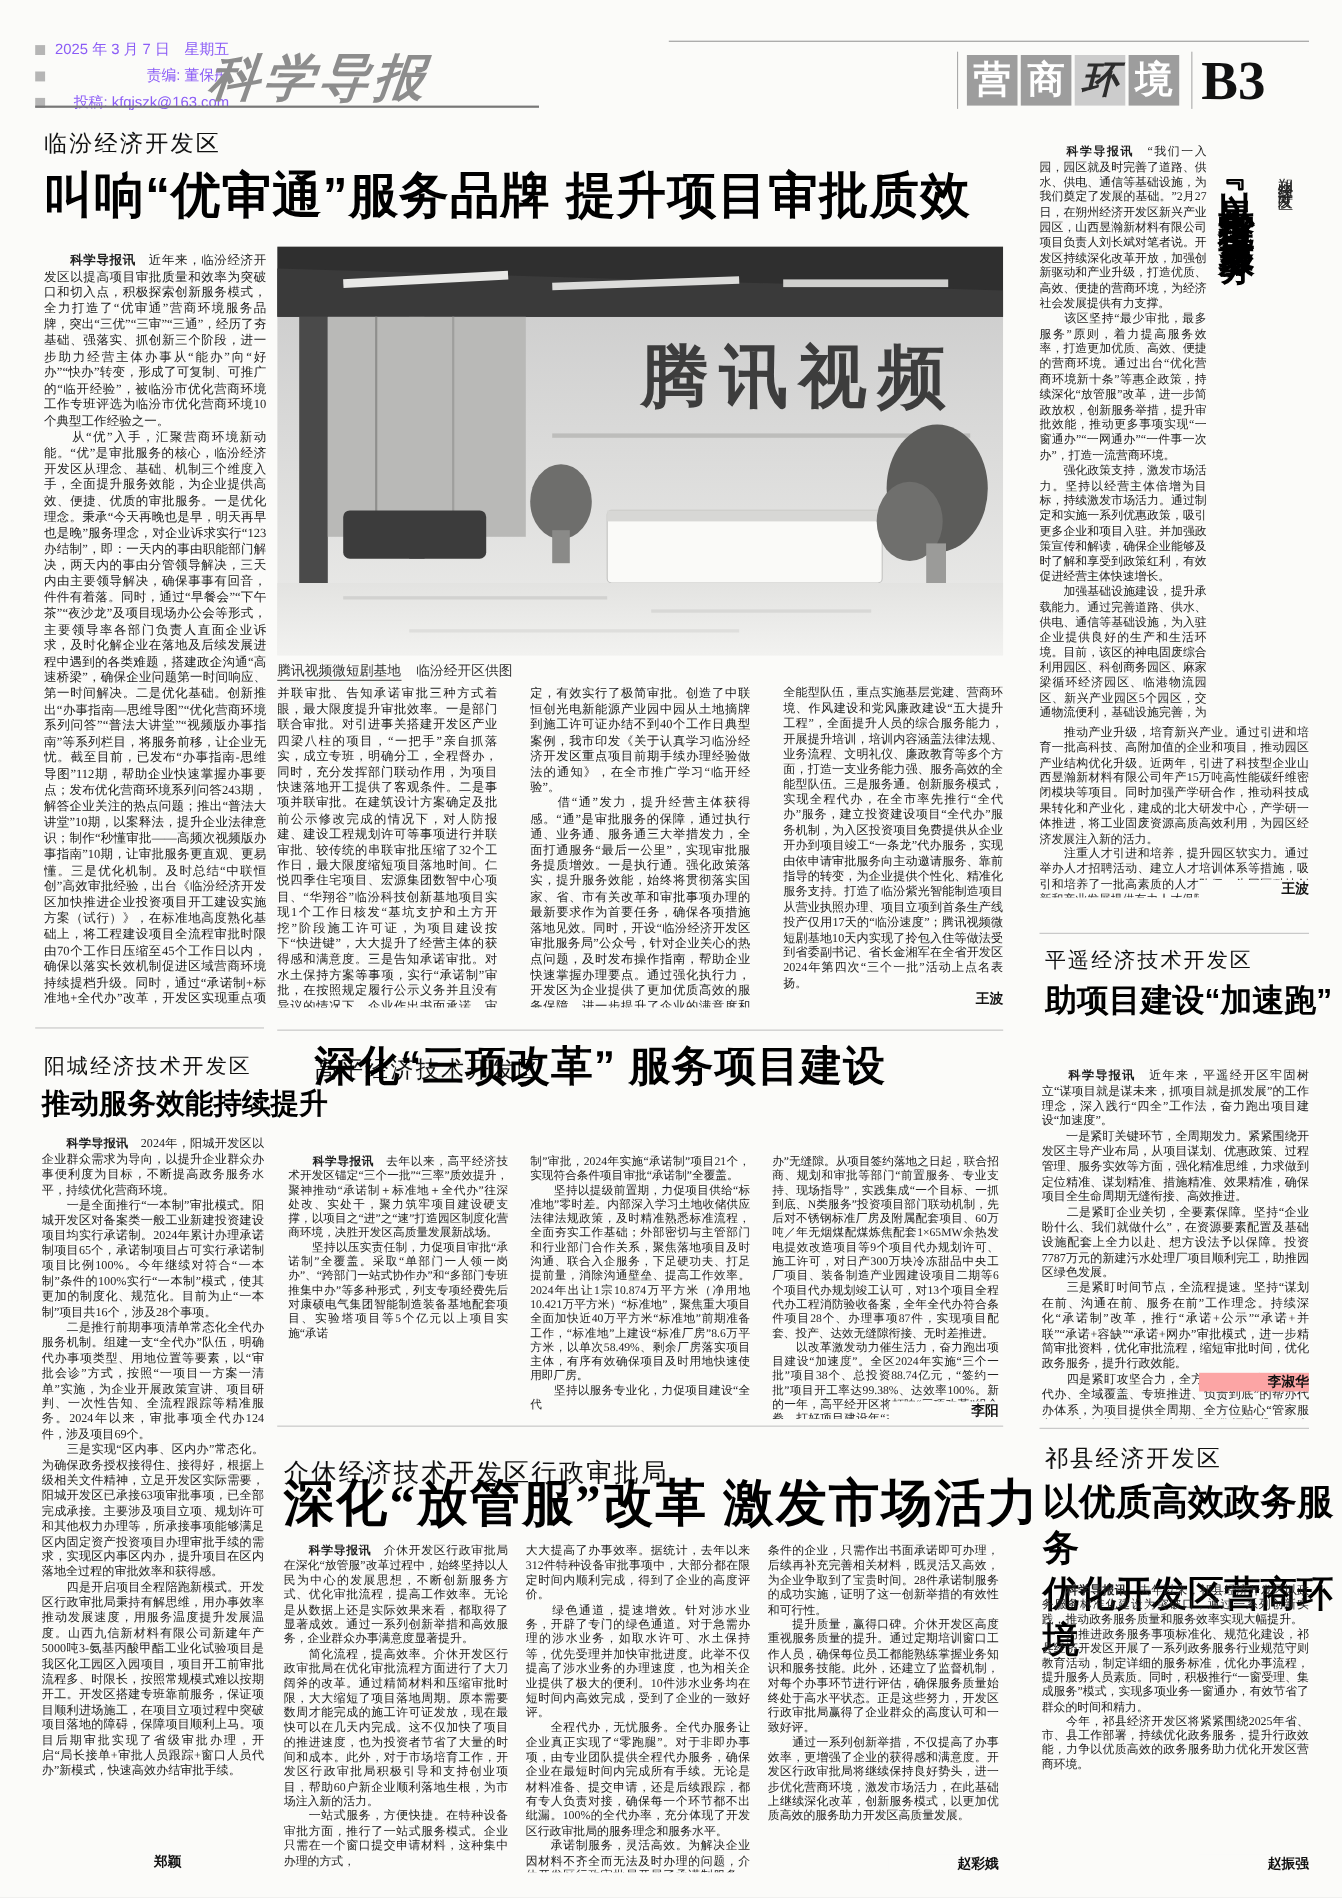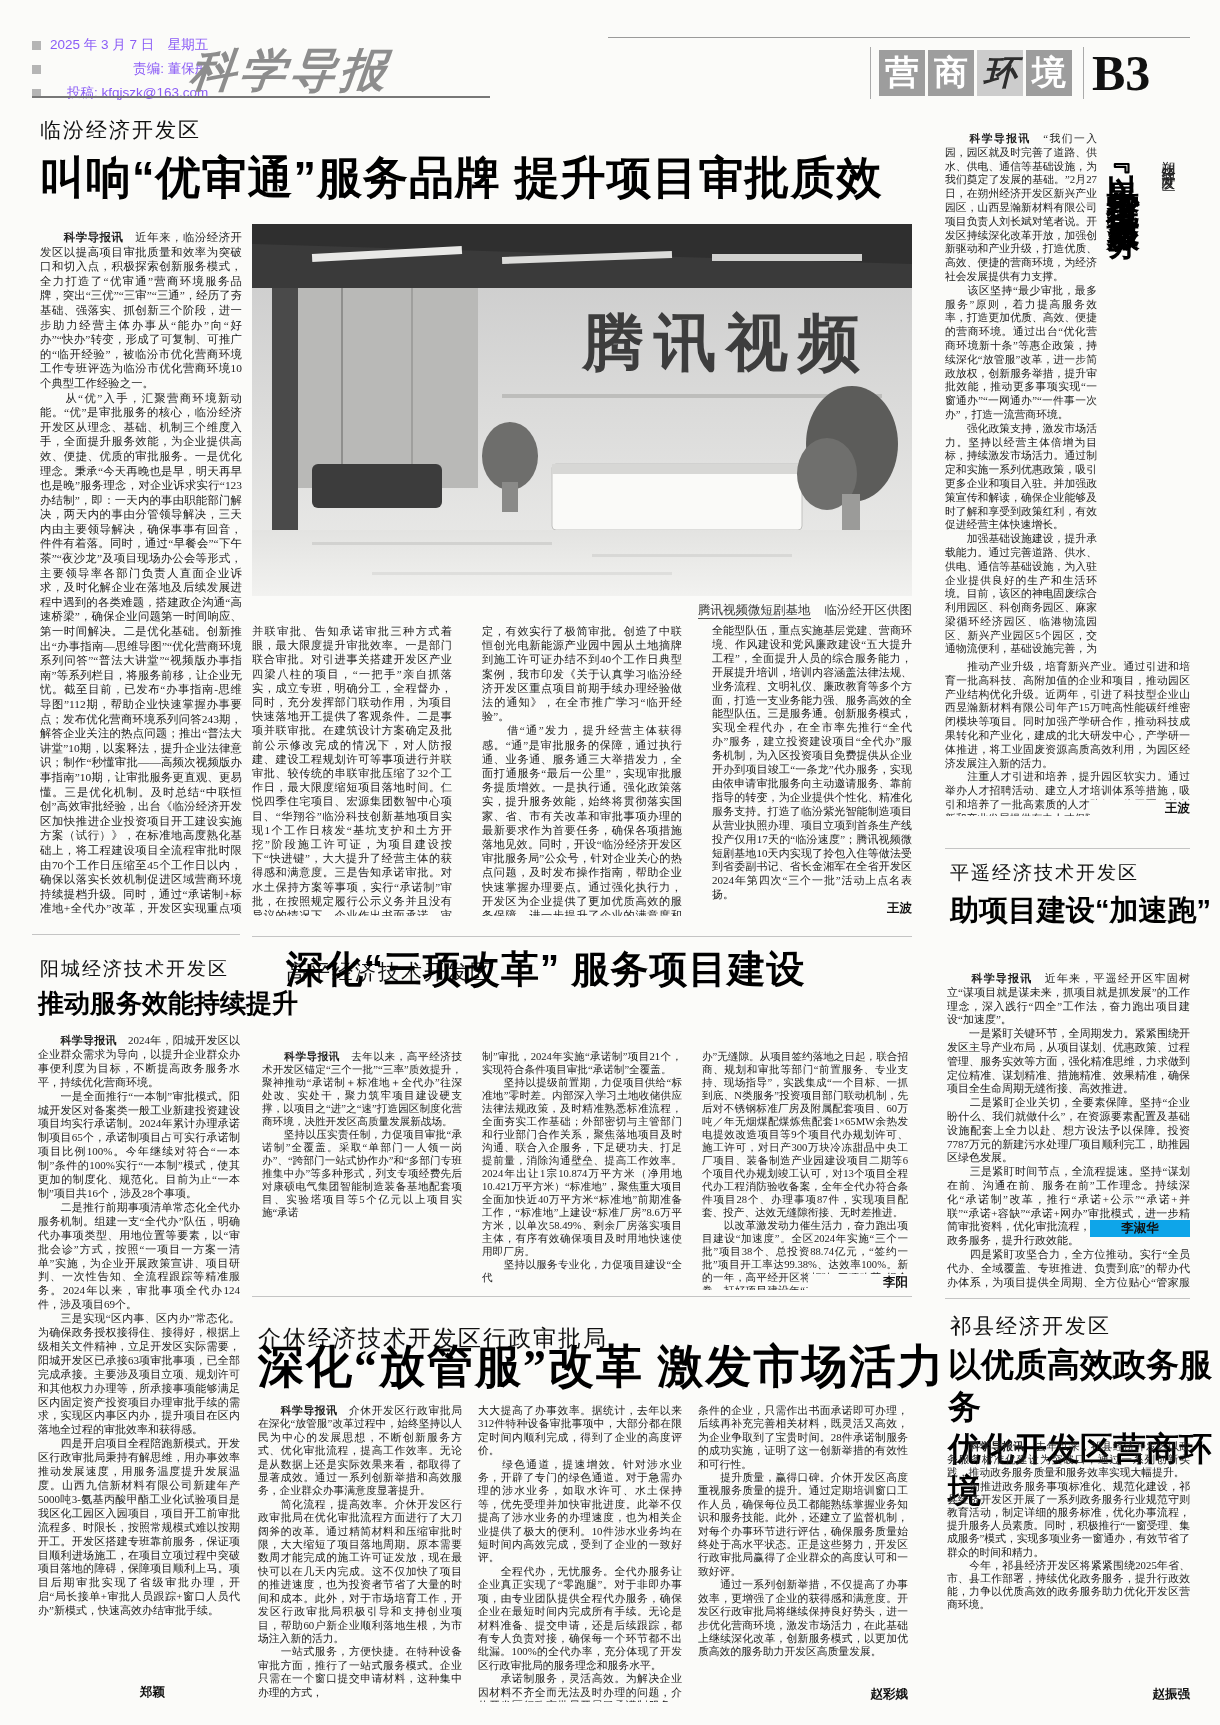--- a/index.html
+++ b/index.html
@@ -26,21 +26,21 @@
   .headline.serif{font-family:"Liberation Serif",serif;}
   .bodycol{text-align:justify;overflow:hidden;color:#222;}
   .bodycol p{margin:0;}
   .lead-tag{font-weight:bold;font-family:"Liberation Sans",sans-serif;}
   .byline{font-weight:bold;font-family:"Liberation Sans",sans-serif;font-size:12.5px;color:#111;}
   .divider{background:#c4c4c4;height:1px;}
   .vert-head{writing-mode:vertical-rl;text-orientation:upright;font-weight:bold;
              font-family:"Liberation Serif",serif;color:#000;letter-spacing:4px;}
   .vert-kick{writing-mode:vertical-rl;text-orientation:upright;
              font-family:"Liberation Sans",sans-serif;color:#222;letter-spacing:3px;}
-  .caption{font-size:12.5px;color:#333;text-align:right;font-family:"Liberation Sans",sans-serif;}
+  .caption{font-size:12.5px;color:#333;font-family:"Liberation Sans",sans-serif;}
   .caption .place{border-bottom:1px solid #555;padding-bottom:1px;}
   .caption .credit{margin-left:14px;}
 </style>
 </head>
 <body>
 
 <div id="page">
 
   <div class="abs" style="left:32px;top:36px;">
     <div class="hdr-row">
@@ -152,21 +152,21 @@
   <div class="abs headline" style="left:950px;top:892px;font-size:29px;line-height:36px;">
     <div>助项目建设“加速跑”</div>
   </div>
   <div class="abs bodycol" style="left:947px;top:972px;width:243px;height:318px;font-size:11px;line-height:13.8px;">
       <p>　　<span class="lead-tag">科学导报讯</span>　近年来，平遥经开区牢固树立“谋项目就是谋未来，抓项目就是抓发展”的工作理念，深入践行“四全”工作法，奋力跑出项目建设“加速度”。</p>
       <p>　　一是紧盯关键环节，全周期发力。紧紧围绕开发区主导产业布局，从项目谋划、优惠政策、过程管理、服务实效等方面，强化精准思维，力求做到定位精准、谋划精准、措施精准、效果精准，确保项目全生命周期无缝衔接、高效推进。</p>
       <p>　　二是紧盯企业关切，全要素保障。坚持“企业盼什么、我们就做什么”，在资源要素配置及基础设施配套上全力以赴、想方设法予以保障。投资7787万元的新建污水处理厂项目顺利完工，助推园区绿色发展。</p>
       <p>　　三是紧盯时间节点，全流程提速。坚持“谋划在前、沟通在前、服务在前”工作理念。持续深化“承诺制”改革，推行“承诺+公示”“承诺+并联”“承诺+容缺”“承诺+网办”审批模式，进一步精简审批资料，优化审批流程，缩短审批时间，优化政务服务，提升行政效能。</p>
       <p>　　四是紧盯攻坚合力，全方位推动。实行“全员代办、全域覆盖、专班推进、负责到底”的帮办代办体系，为项目提供全周期、全方位贴心“管家服务”，变企业跑腿为代办跑腿、数据跑腿，在企业“急难愁盼”上下足“绣花功夫”，让企业放心投资、舒心发展。</p>
     </div>
-  <div class="abs byline" style="left:1090px;top:1220px;width:100px;text-align:center;background:#0ea5e9;">李淑华</div>
+  <div class="abs byline" style="left:1090px;top:1248px;width:100px;text-align:right;background:#fca5a5;">李淑华</div>
   <div class="abs divider" style="left:945px;top:1298px;width:245px;"></div>
 
   <div class="abs kicker" style="left:950px;top:1312px;font-size:21px;">祁县经济开发区</div>
   <div class="abs headline" style="left:948px;top:1344px;font-size:33px;line-height:42px;">
     <div>以优质高效政务服务</div>
     <div>优化开发区营商环境</div>
   </div>
   <div class="abs bodycol" style="left:947px;top:1440px;width:243px;height:262px;font-size:10.8px;line-height:13.2px;">
       <p>　　<span class="lead-tag">科学导报讯</span>　去年以来，祁县经济开发区以政务服务标准化建设为突破口，通过一系列创新实践，推动政务服务质量和服务效率实现大幅提升。</p>
       <p>　　为推进政务服务事项标准化、规范化建设，祁县经济开发区开展了一系列政务服务行业规范守则教育活动，制定详细的服务标准，优化办事流程，提升服务人员素质。同时，积极推行“一窗受理、集成服务”模式，实现多项业务一窗通办，有效节省了群众的时间和精力。</p>

